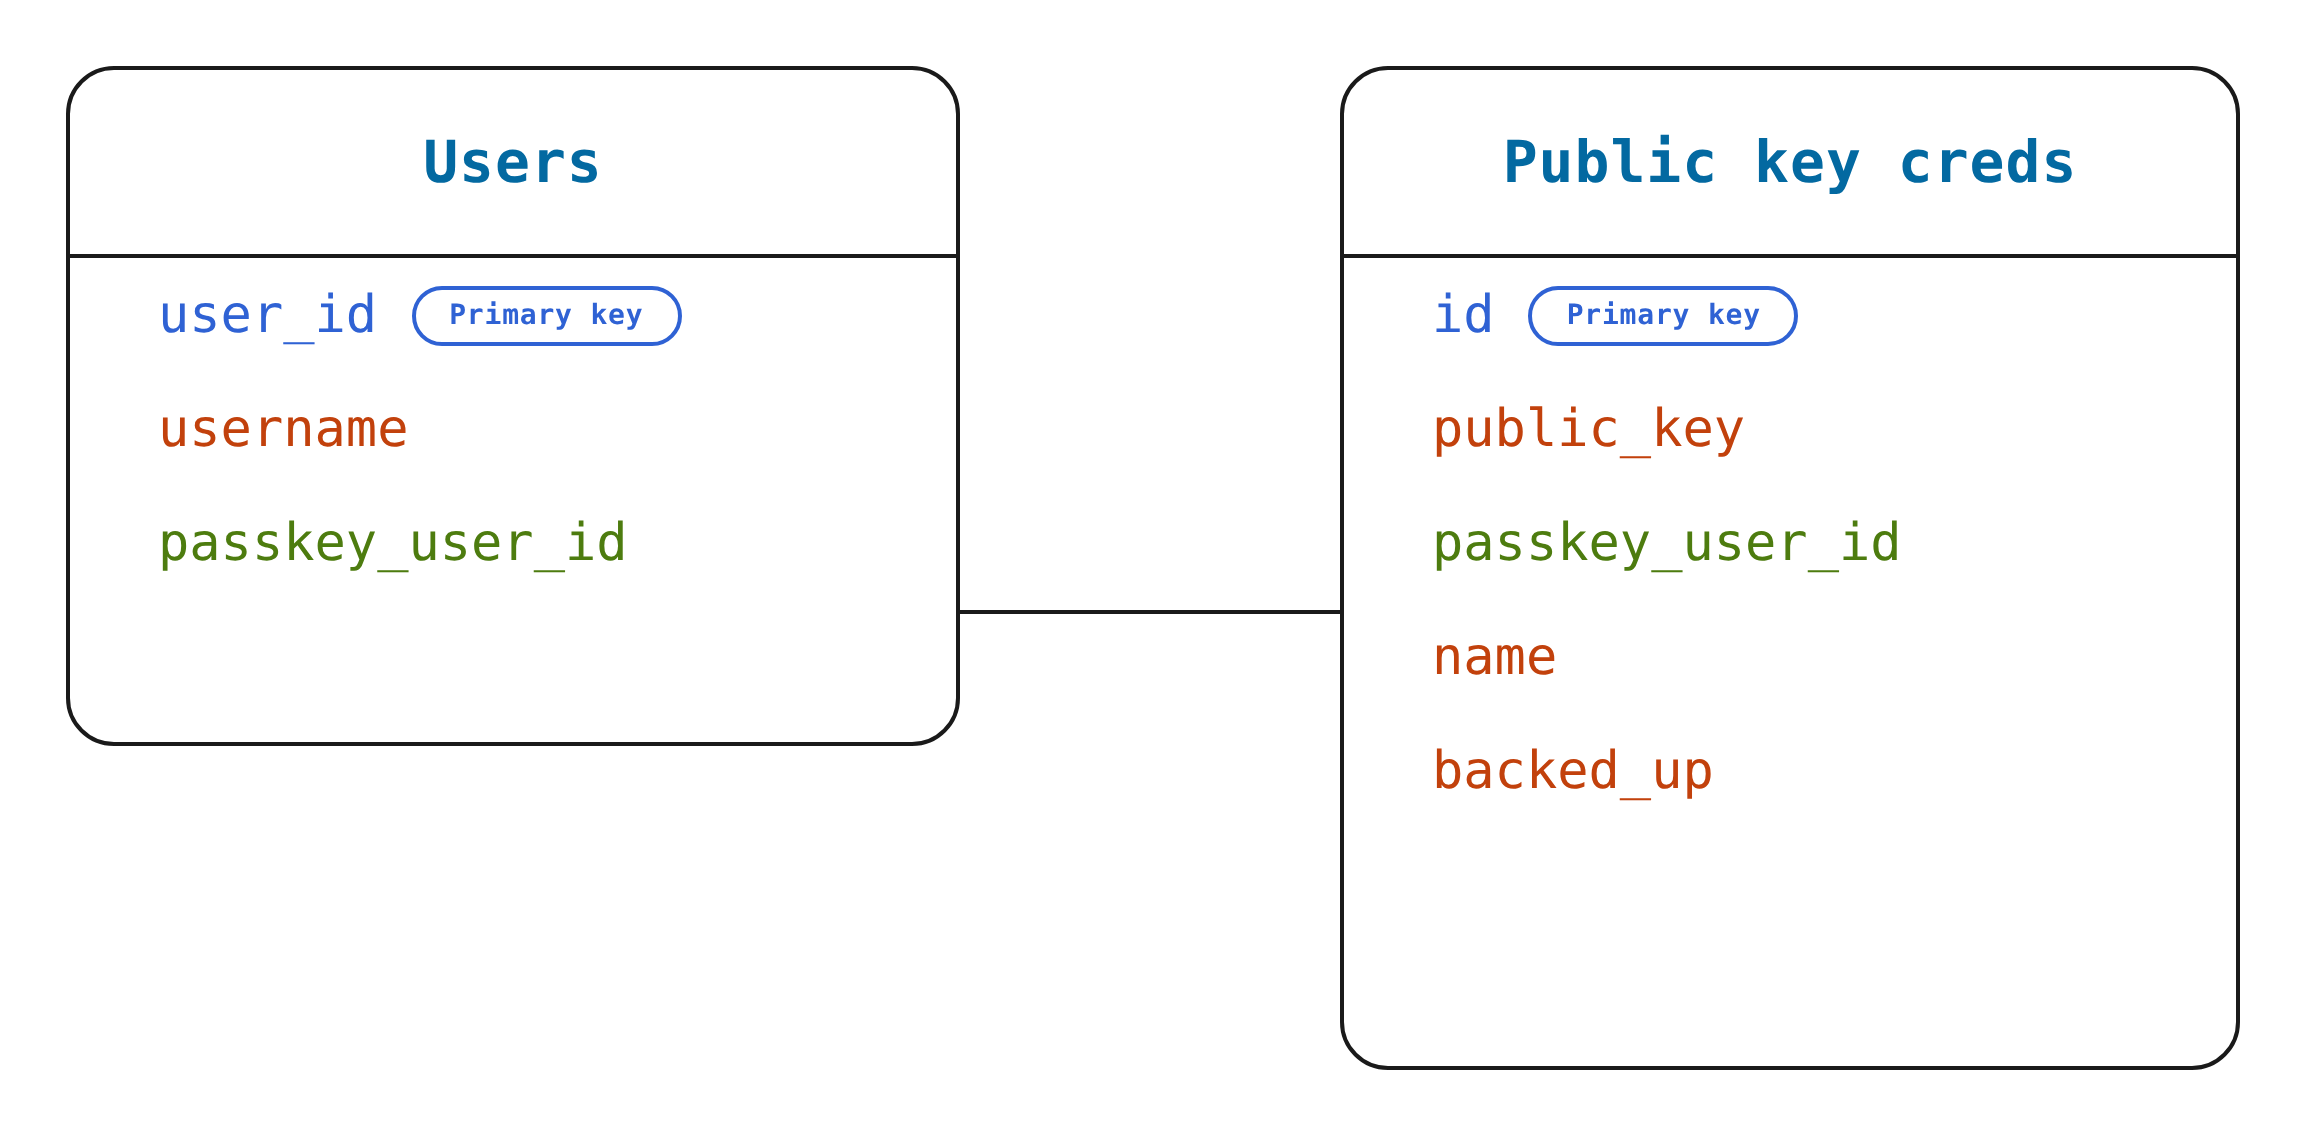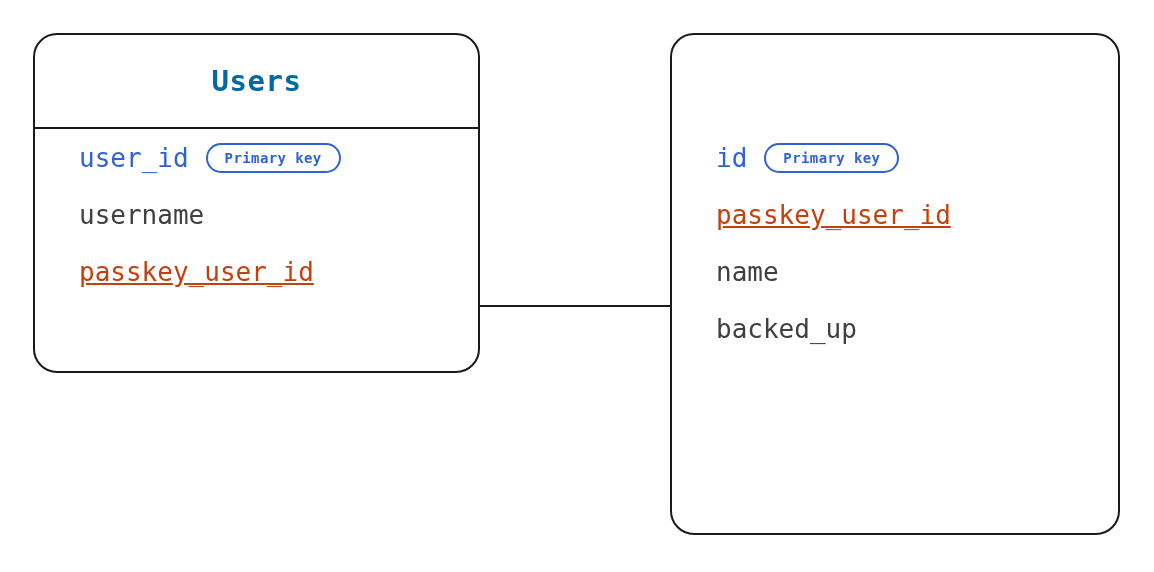--- a/index.html
+++ b/index.html
@@ -68,25 +68,25 @@
     height: 57px;
     display: flex;
     align-items: center;
     white-space: nowrap;
   }
 
   .field-name {
     font-family: "DejaVu Sans Mono", "Liberation Mono", monospace;
     font-size: 26px;
     line-height: 1;
-    color: #404040;
+    color: #c2410c;
     letter-spacing: 0px;
   }
   .field-name.primary { color: #2f62d4; }
-  .field-name.foreign { color: #c2410c; text-decoration: underline; }
+  .field-name.foreign { color: #4d7c0f; }
 
   
   .pk-badge {
     margin-left: 17px;
     display: inline-flex;
     align-items: center;
     justify-content: center;
     height: 30px;
     padding: 0 17px;
     border: 2px solid #2f62d4;
@@ -138,30 +138,36 @@
         <span class="field-name foreign">passkey_user_id</span>
       </div>
 
     </div>
   </div>
 
   <div class="connector" style="left:480px; top:305px; width:190px;"></div>
 
   <div class="entity" id="entity-public-key-creds" style="left:670px; top:33px; width:450px; height:502px;">
 
+    <div class="entity-header">
+      <span class="entity-title">Public key creds</span>
+    </div>
 
     <div class="entity-fields">
 
       <div class="field-row">
         <span class="field-name primary">id</span>
         <span class="pk-badge">
           <span class="pk-badge-label">Primary key</span>
         </span>
       </div>
 
+      <div class="field-row">
+        <span class="field-name">public_key</span>
+      </div>
 
       <div class="field-row">
         <span class="field-name foreign">passkey_user_id</span>
       </div>
 
       <div class="field-row">
         <span class="field-name">name</span>
       </div>
 
       <div class="field-row">

